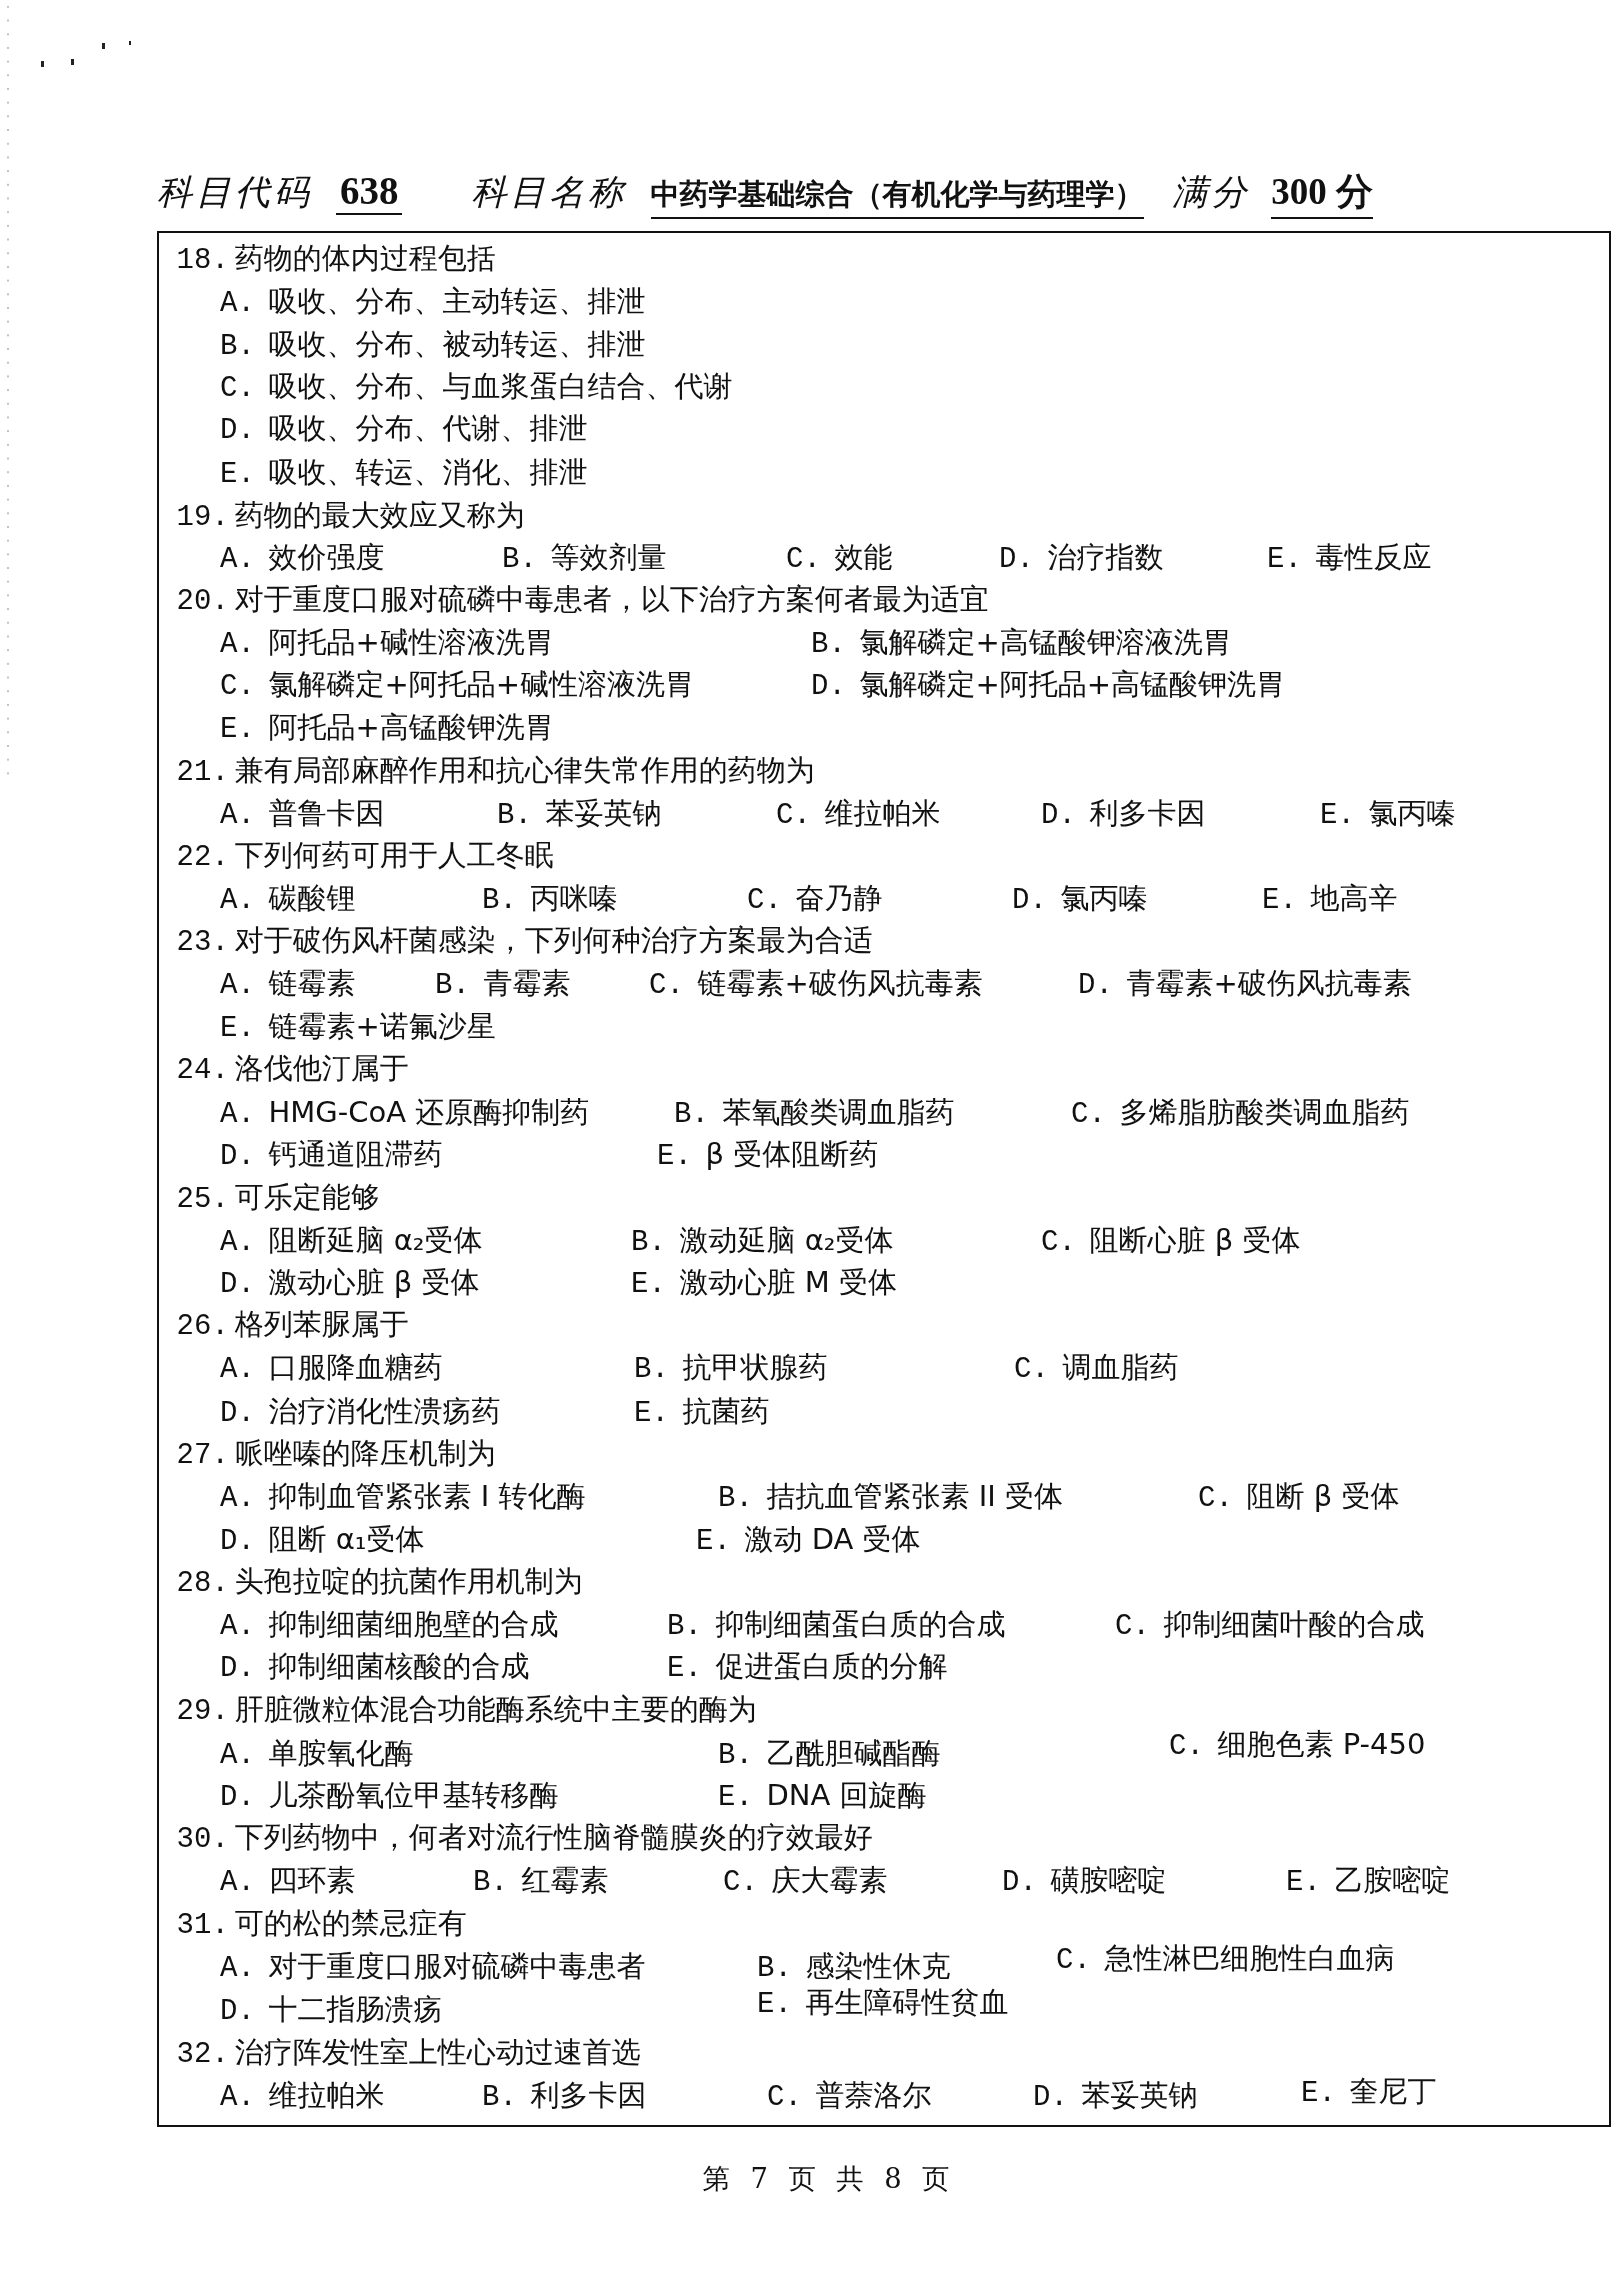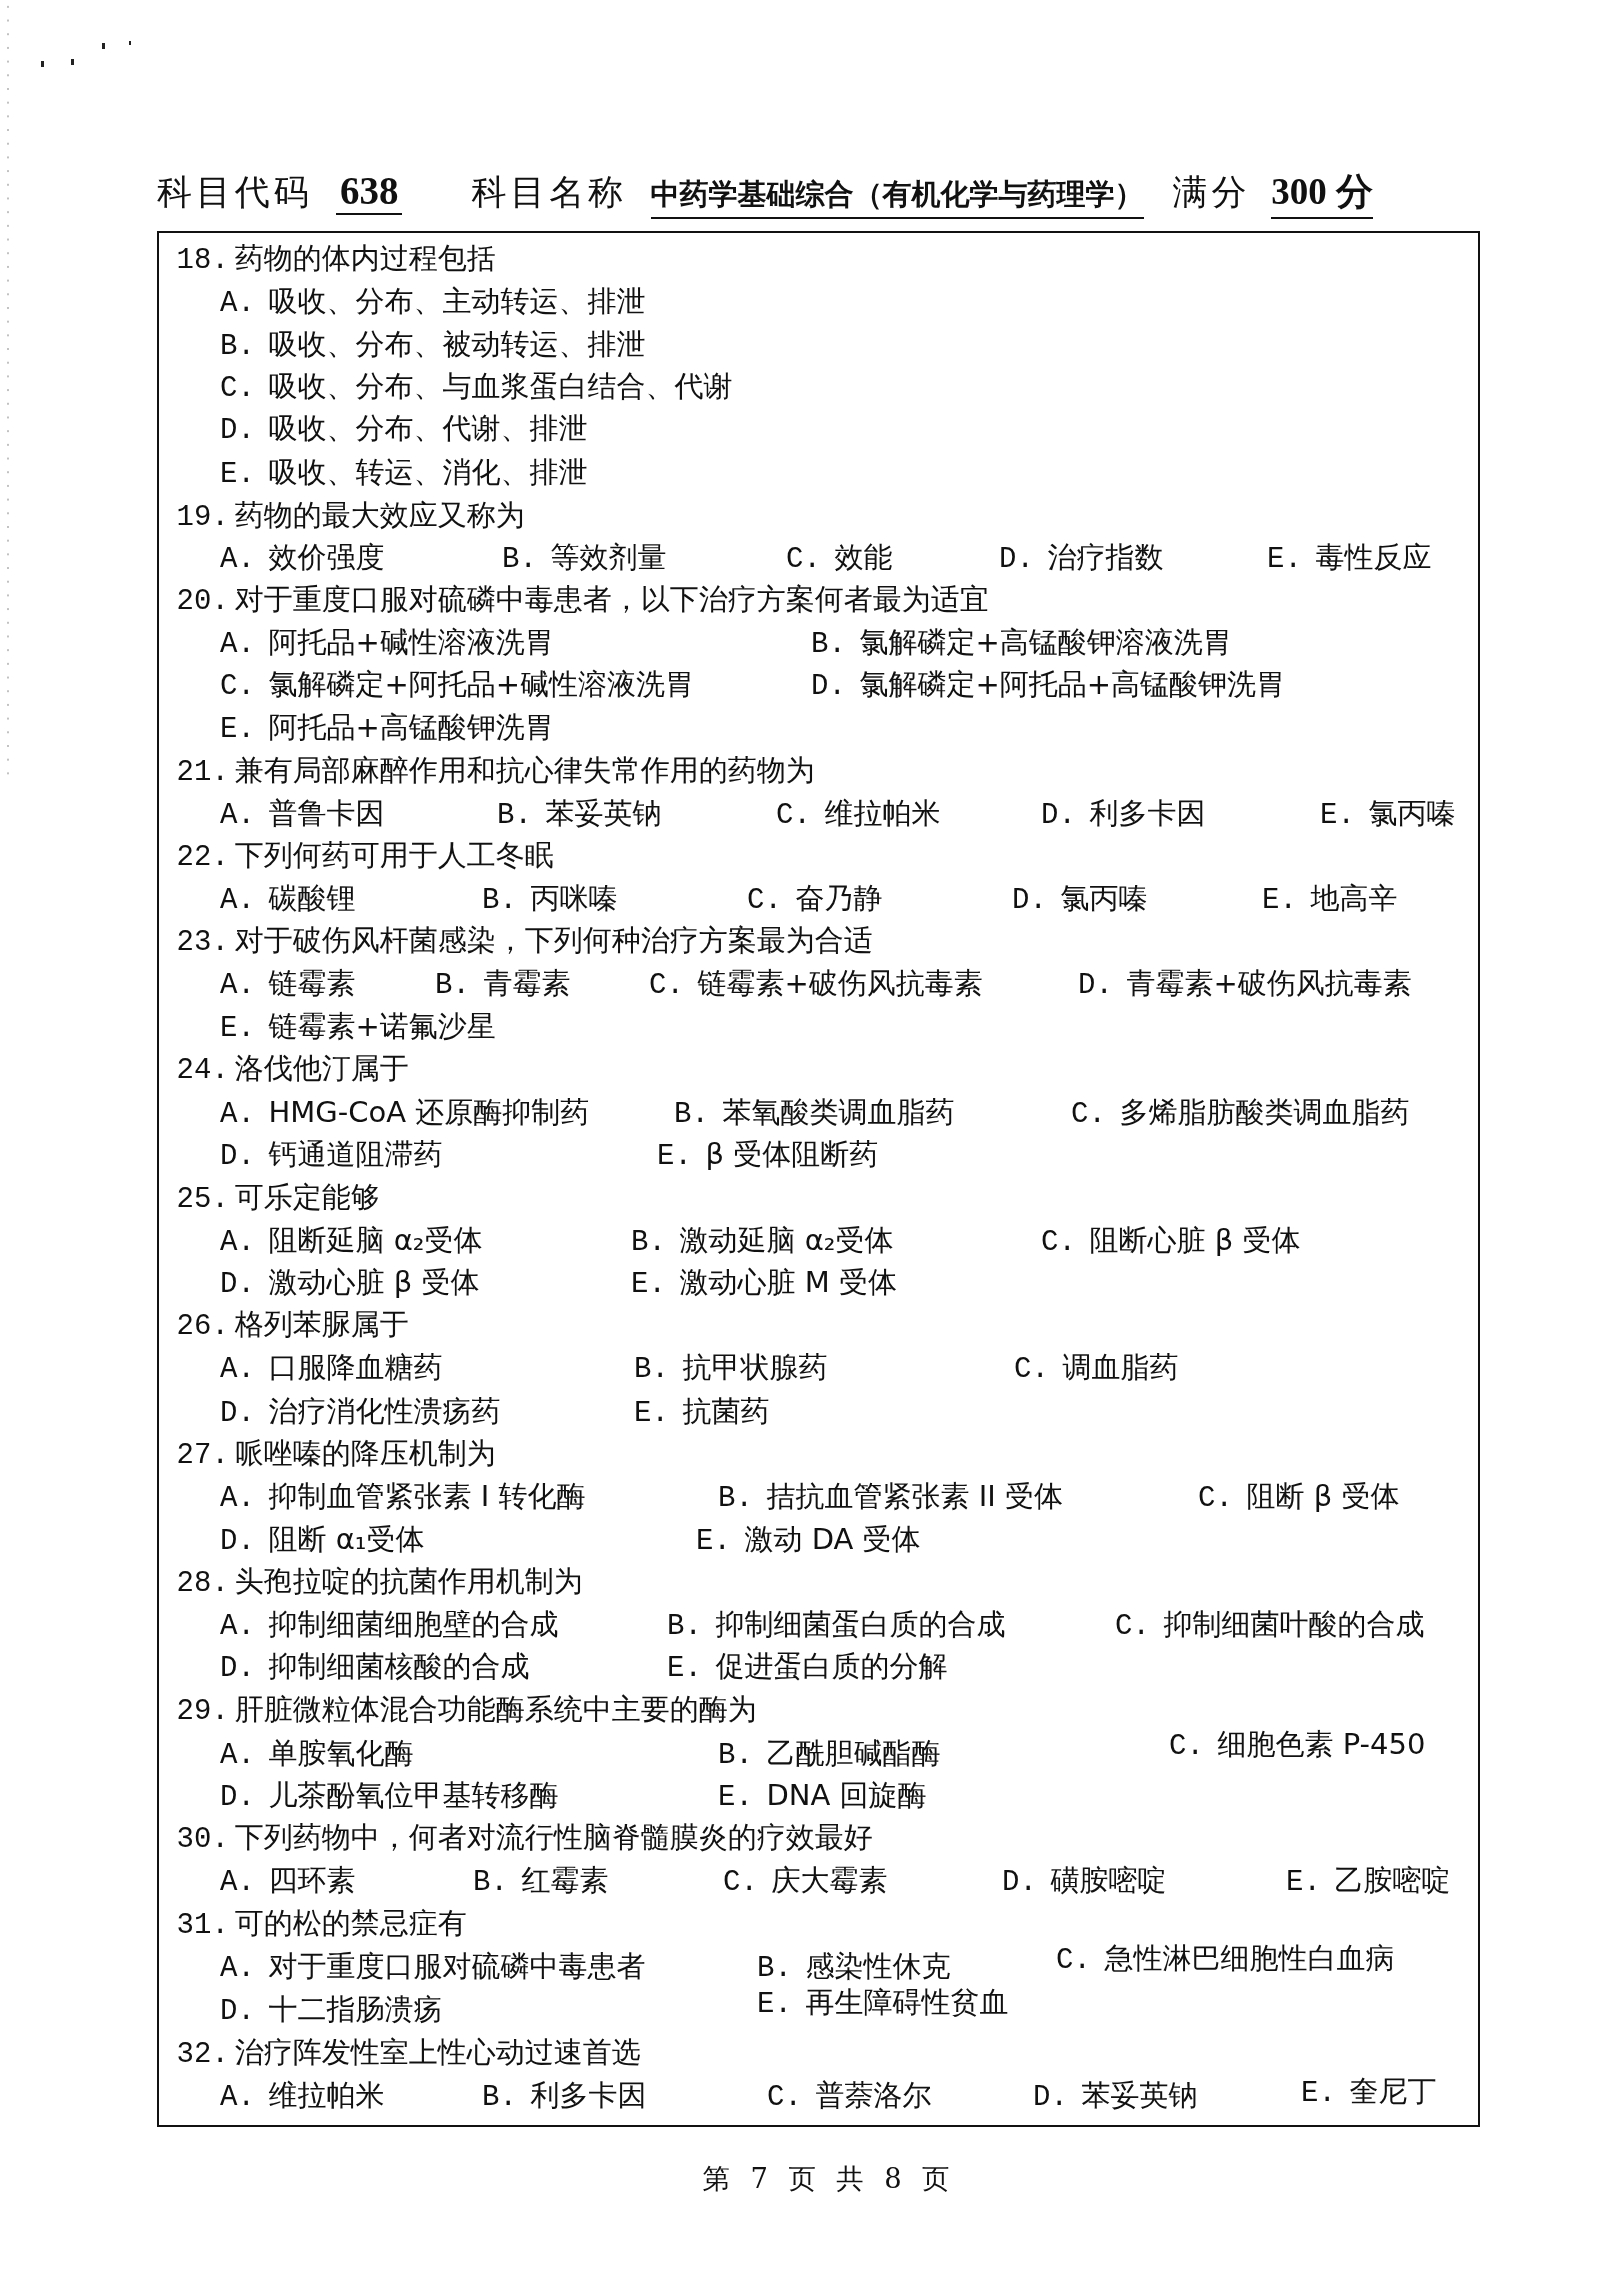--- a/index.html
+++ b/index.html
@@ -12,35 +12,35 @@
     position: absolute; left: 3.9px; top: 0; width: 7.8px; height: 784px;
     background-image: radial-gradient(circle, #999 0.8px, transparent 1.2px);
     background-size: 7.8px 13.7px;
     opacity: 0.6;
   }
   .speck { position: absolute; background: #222; width: 2.9px; height: 5.9px; }
   .header {
     position: absolute; left: 157px; top: 167px; width: 1323px; height: 59px;
     font-size: 35px; display: flex; align-items: baseline; white-space: nowrap;
   }
-  .header .lbl { letter-spacing: 3.9px; }
+  .header .lbl { letter-spacing: 3.9px; font-style: italic; }
   .header .code {
     font-family: "Liberation Serif", serif; font-weight: bold; font-size: 39px;
     margin: 0 69px 0 23.5px; padding: 0 3.9px; border-bottom: 2.9px solid #111;
   }
   .header .subject {
     font-family: "Liberation Sans", sans-serif; font-weight: bold; font-size: 29px;
     margin: 0 29px 0 23.5px; padding-bottom: 2px; border-bottom: 2px solid #111;
   }
   .header .score {
     font-family: Liberation Serif, serif; font-weight: bold; font-size: 37px;
     margin-left: 21px; border-bottom: 2.9px double #111; text-align: center;
   }
   .box {
-    position: absolute; left: 157px; top: 231px; width: 1323px; height: 1896px;
+    position: absolute; left: 157px; top: 231px; width: 1454px; height: 1896px;
     border: 2px solid #111; box-sizing: border-box;
   }
   .q {
     position: absolute; left: 17.6px; font-size: 29px; white-space: nowrap;
     font-family: "DejaVu Sans", sans-serif;
   }
   .q .num { font-family: "Liberation Mono", monospace; margin-right: 5.9px; }
   .opt {
     position: absolute; font-size: 29px; white-space: nowrap;
     font-family: "DejaVu Sans", sans-serif;

